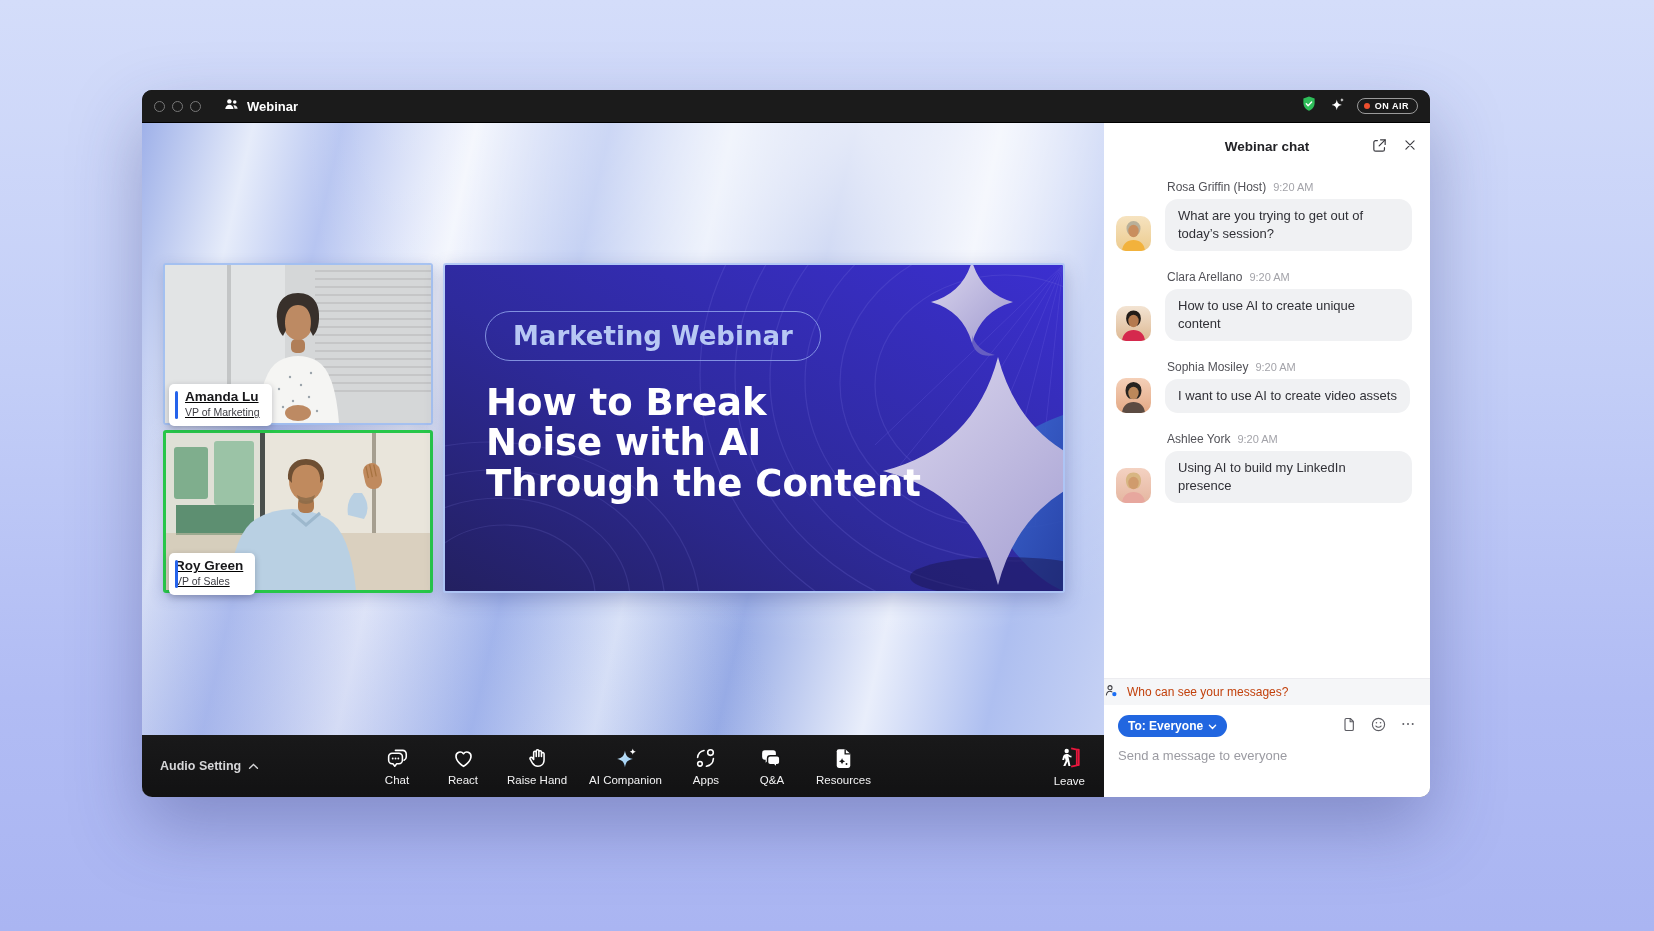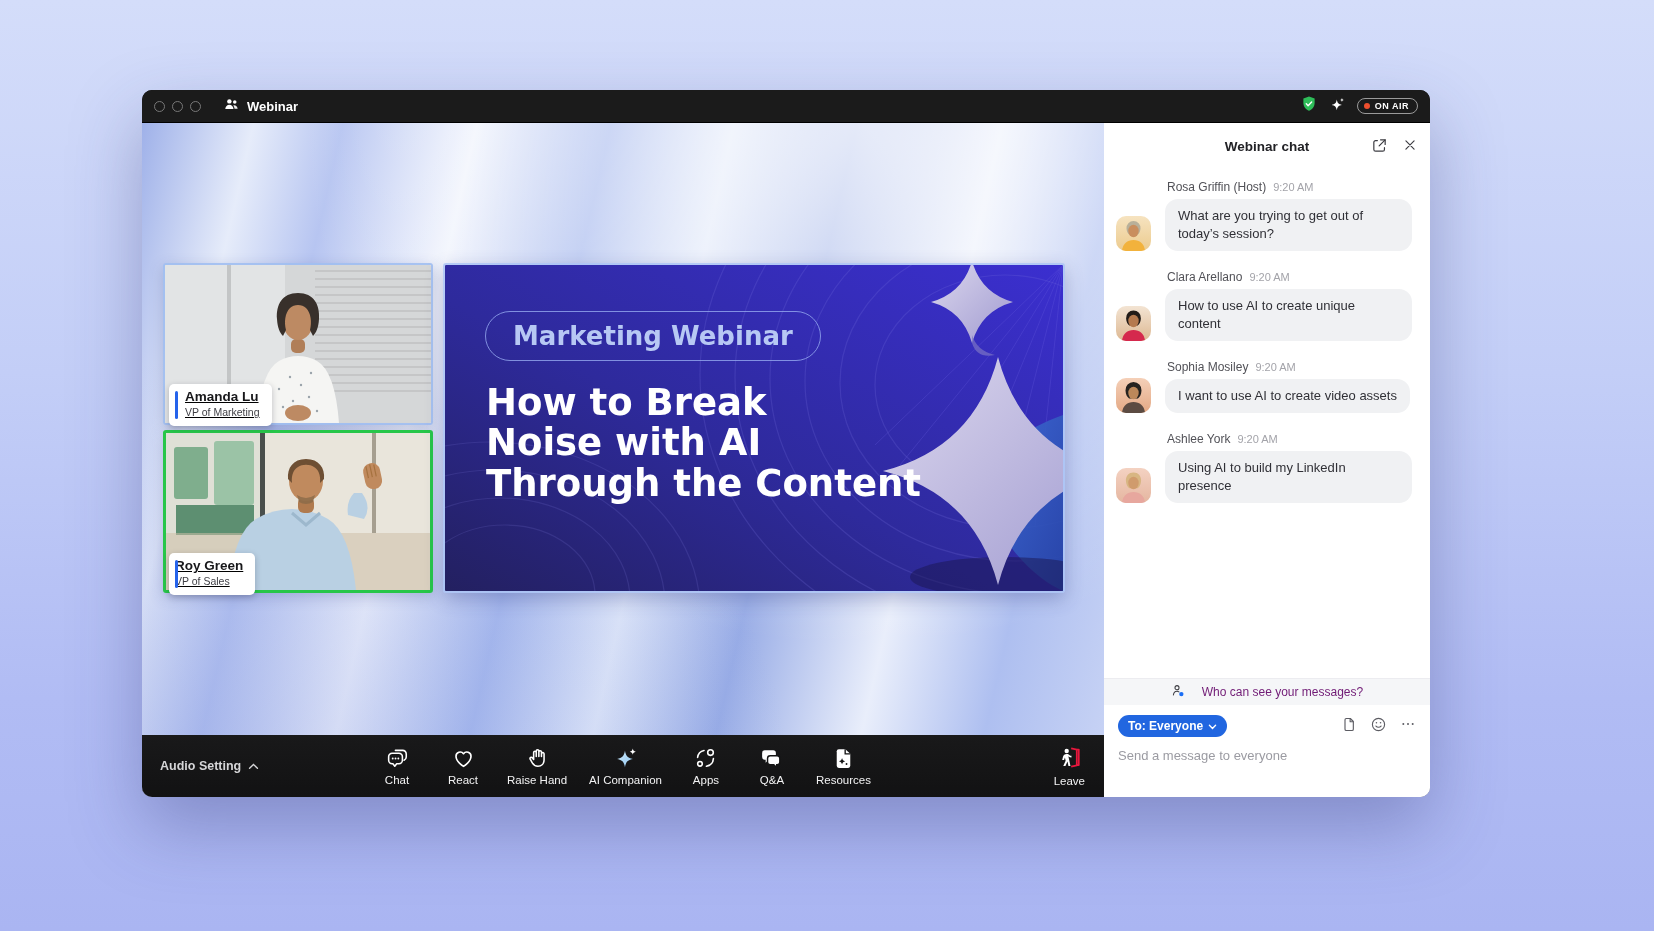--- a/index.html
+++ b/index.html
@@ -86,22 +86,22 @@
   .av-1 { --bg1:#f3e4d3; --bg2:#ddb892; --skin:#b57a4e; --hair:#221c18; --shirt:#d5294d; }
   .av-2 { --bg1:#f5d0b8; --bg2:#e3a884; --skin:#bd885a; --hair:#26221f; --shirt:#5c4b42; }
   .av-3 { --bg1:#f4d2c2; --bg2:#e5b6a0; --skin:#d09b6d; --hair:#d8b683; --shirt:#e7a79e; }
   .msg-content { max-width:258px; }
   .msg-meta { font-size:12px; color:#515157; margin-left:2px; margin-bottom:5px; }
   .msg-meta .time { color:#a3a3a9; font-size:11px; margin-left:7px; }
   .bubble { width:fit-content; background:#f0f1f3; border-radius:13px; padding:8px 13px;
     font-size:13px; color:#303036; line-height:1.38; }
 
   .privacy-bar { flex:0 0 27px; background:#f5f6f8; border-top:1px solid #ececf0;
-    display:flex; align-items:center; justify-content:center; gap:16px;
-    font-size:12px; color:#701a75; cursor:pointer; }
+    display:flex; align-items:center; gap:8px;
+    font-size:12px; color:#c2410c; cursor:pointer; }
   .compose { padding:10px 14px 0 14px; display:flex; align-items:center; }
   .to-pill { display:flex; align-items:center; gap:5px; background:#2166e0; color:#fff;
     font-size:12px; font-weight:600; border:none; border-radius:999px; padding:4px 10px; cursor:pointer; }
   .compose-icons { margin-left:auto; display:flex; align-items:center; gap:13px; }
   .compose-icons svg { cursor:pointer; }
   .chat-input { border:none; outline:none; width:100%; padding:11px 14px 34px 14px;
     font-size:13px; color:#303036; font-family:"Liberation Sans",sans-serif; }
   .chat-input::placeholder { color:#9b9ba2; }
 </style>
 </head>

